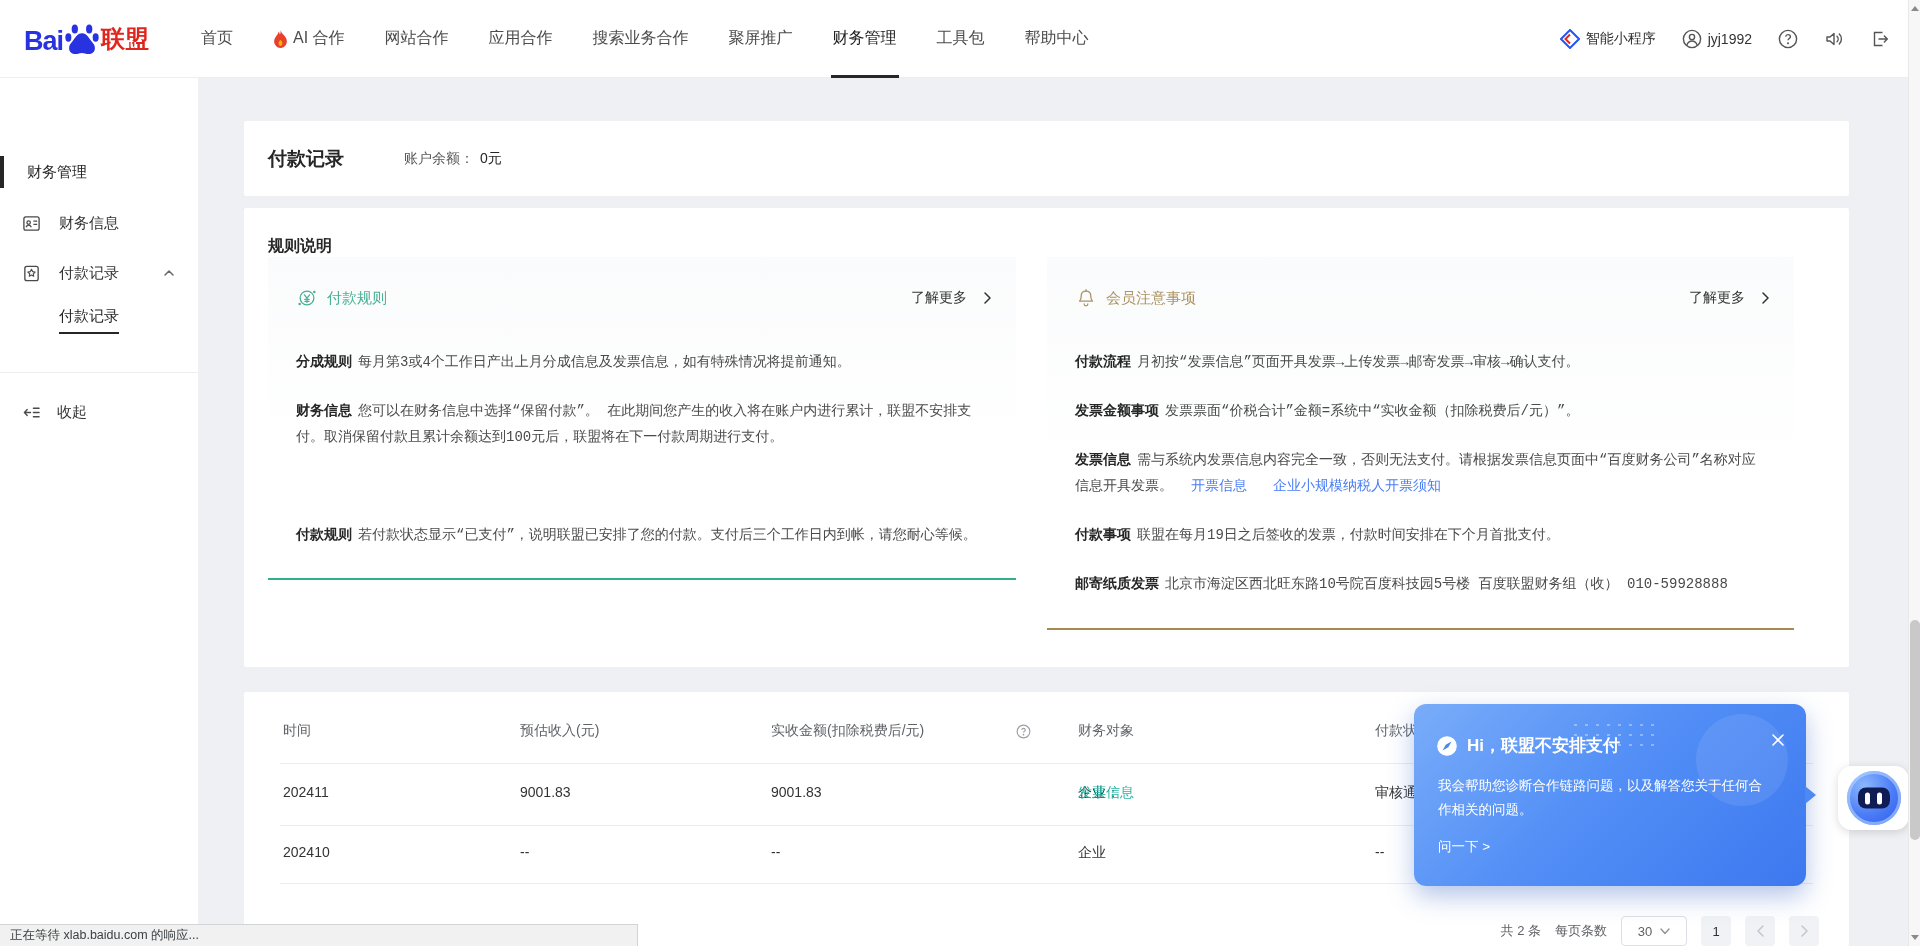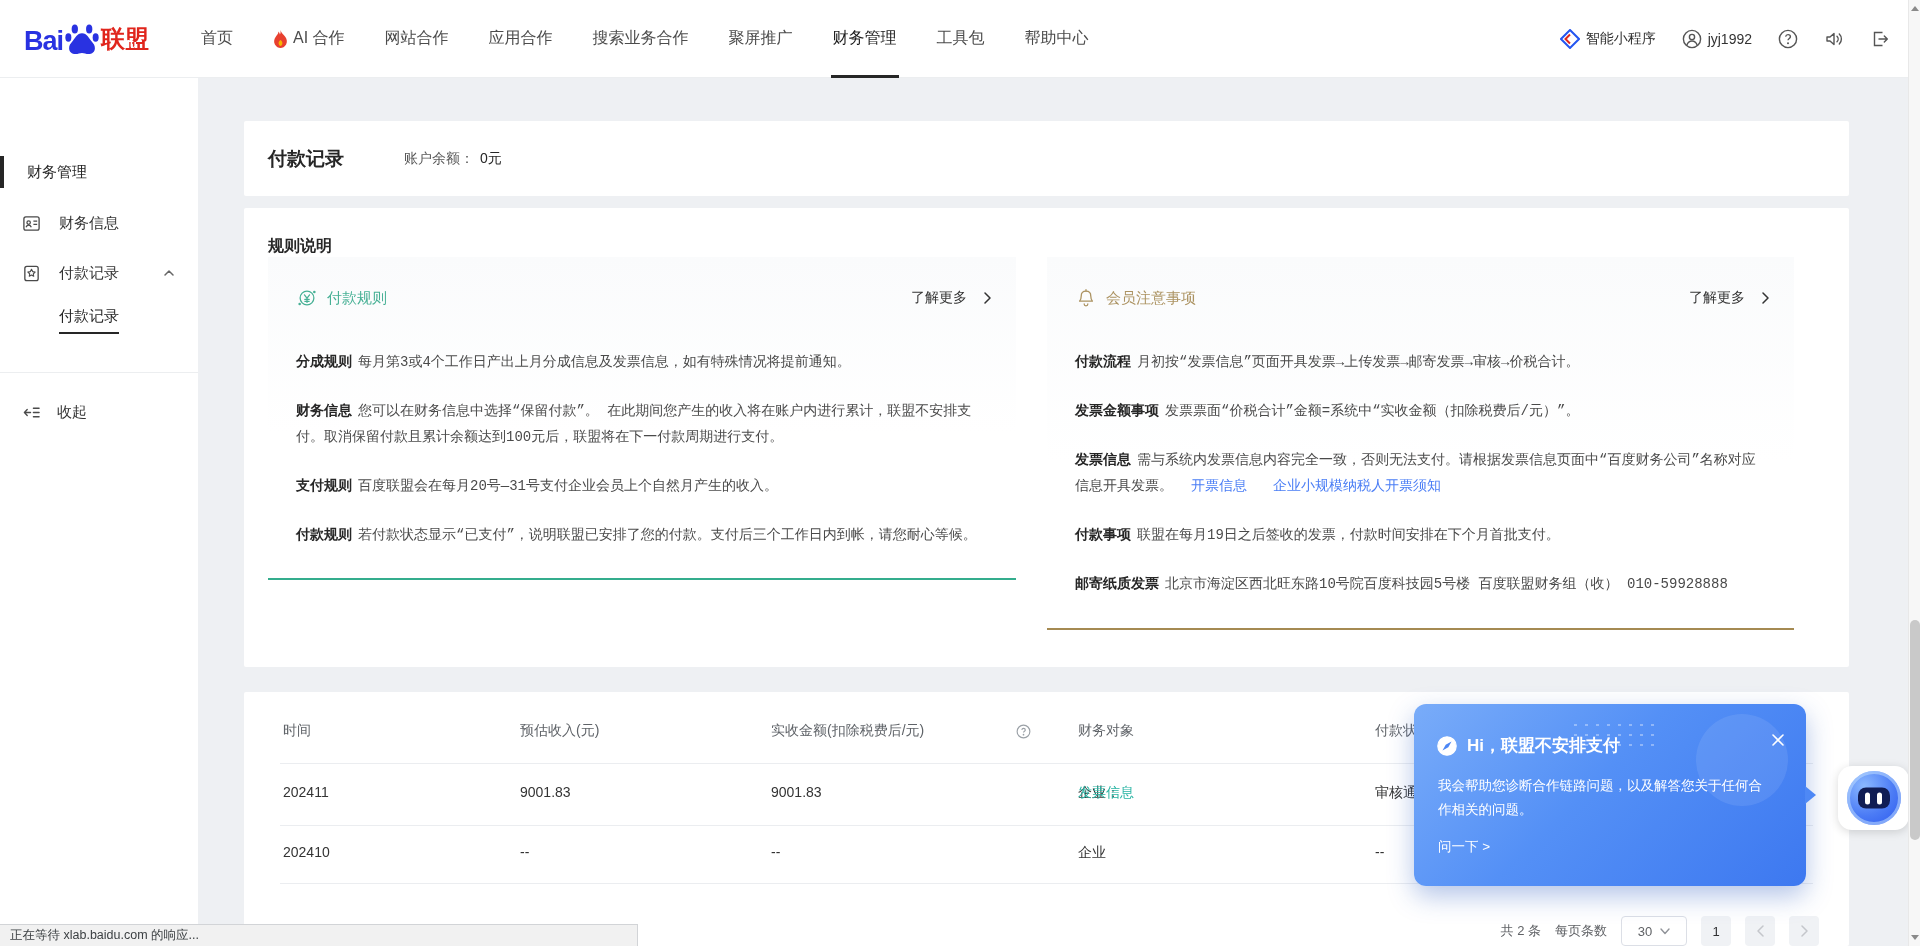--- a/index.html
+++ b/index.html
@@ -275,40 +275,39 @@
         <span>付款规则</span>
       </div>
       <div class="rc-more">
         <span>了解更多</span>
         <svg viewBox="0 0 9 12">
             <path d="M2 1 L7 6 L2 11" fill="none" stroke="#333" stroke-width="1.5" stroke-linecap="round" stroke-linejoin="round"></path>
           </svg>
       </div>
       <p class="rule-line" style="top:92px"><b>分成规则</b><span>每月第3或4个工作日产出上月分成信息及发票信息，如有特殊情况将提前通知。</span></p>
       <p class="rule-line" style="top:141px"><b>财务信息</b><span>您可以在财务信息中选择“保留付款”。 在此期间您产生的收入将在账户内进行累计，联盟不安排支付。取消保留付款且累计余额达到100元后，联盟将在下一付款周期进行支付。</span></p>
-      <p class="rule-line" style="top:216px"><b>支付规则</b><span>百度联盟会在每月20号—31号支付企业会员上个自然月产生的收入。</span></p>
       <p class="rule-line" style="top:265px"><b>付款规则</b><span>若付款状态显示“已支付”，说明联盟已安排了您的付款。支付后三个工作日内到帐，请您耐心等候。</span></p>
     </div>
 
     <div class="rule-card right">
       <div class="rc-head gold">
         <svg viewBox="0 0 24 24">
             <path d="M12 4.5c3.2 0 5.2 2.3 5.2 5.3 0 3.4.9 4.6 1.8 5.7H5c.9-1.1 1.8-2.3 1.8-5.7 0-3 2-5.3 5.2-5.3Z" fill="none" stroke="#ac9362" stroke-width="1.4" stroke-linejoin="round"></path>
             <path d="M10 18.5a2 2 0 0 0 4 0" fill="none" stroke="#ac9362" stroke-width="1.4" stroke-linecap="round"></path>
             <path d="M12 4.5 V3" stroke="#ac9362" stroke-width="1.4" stroke-linecap="round"></path>
           </svg>
         <span>会员注意事项</span>
       </div>
       <div class="rc-more">
         <span>了解更多</span>
         <svg viewBox="0 0 9 12">
             <path d="M2 1 L7 6 L2 11" fill="none" stroke="#333" stroke-width="1.5" stroke-linecap="round" stroke-linejoin="round"></path>
           </svg>
       </div>
-      <p class="rule-line" style="top:92px"><b>付款流程</b><span>月初按“发票信息”页面开具发票→上传发票→邮寄发票→审核→价税合计。</span></p>
+      <p class="rule-line" style="top:92px"><b>付款流程</b><span>月初按“发票信息”页面开具发票→上传发票→邮寄发票→审核→确认支付。</span></p>
       <p class="rule-line" style="top:141px"><b>发票金额事项</b><span>发票票面“价税合计”金额=系统中“实收金额（扣除税费后/元）”。</span></p>
       <p class="rule-line" style="top:190px"><b>发票信息</b><span>需与系统内发票信息内容完全一致，否则无法支付。请根据发票信息页面中“百度财务公司”名称对应信息开具发票。</span><a>开票信息</a><a>企业小规模纳税人开票须知</a></p>
       <p class="rule-line" style="top:265px"><b>付款事项</b><span>联盟在每月19日之后签收的发票，付款时间安排在下个月首批支付。</span></p>
       <p class="rule-line" style="top:314px"><b>邮寄纸质发票</b><span>北京市海淀区西北旺东路10号院百度科技园5号楼 百度联盟财务组（收） 010-59928888</span></p>
     </div>
   </section>
 
   <section class="card" id="card-table">
     <div class="th-row">
       <span class="col1">时间</span>

